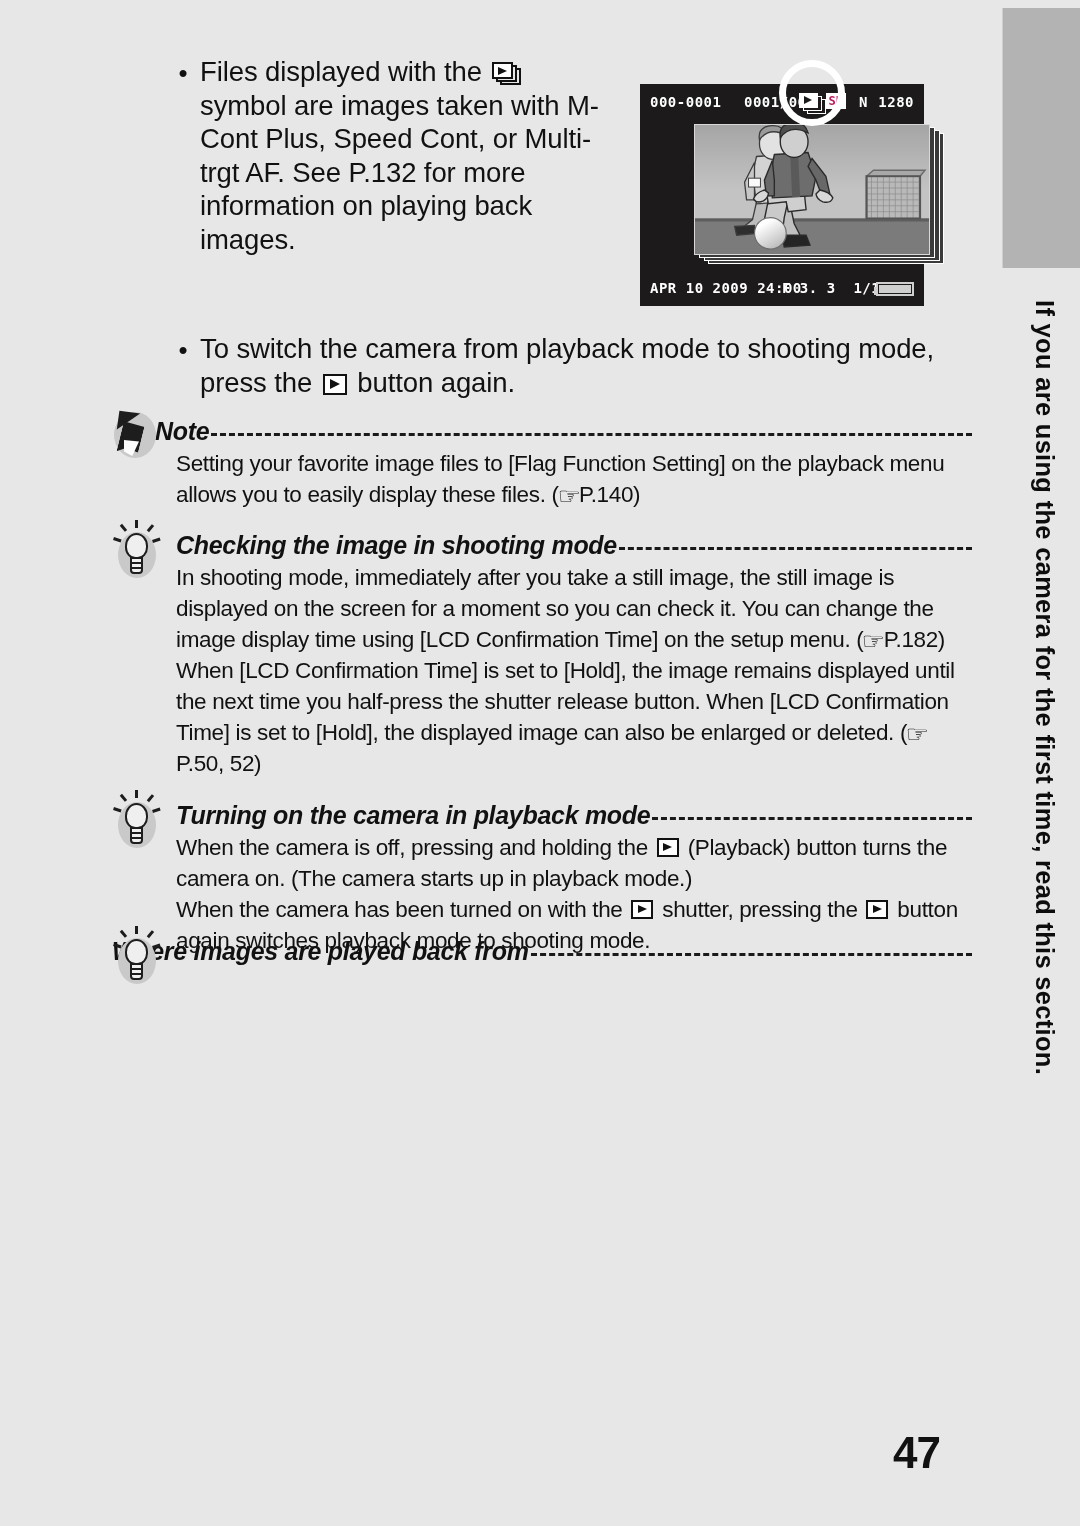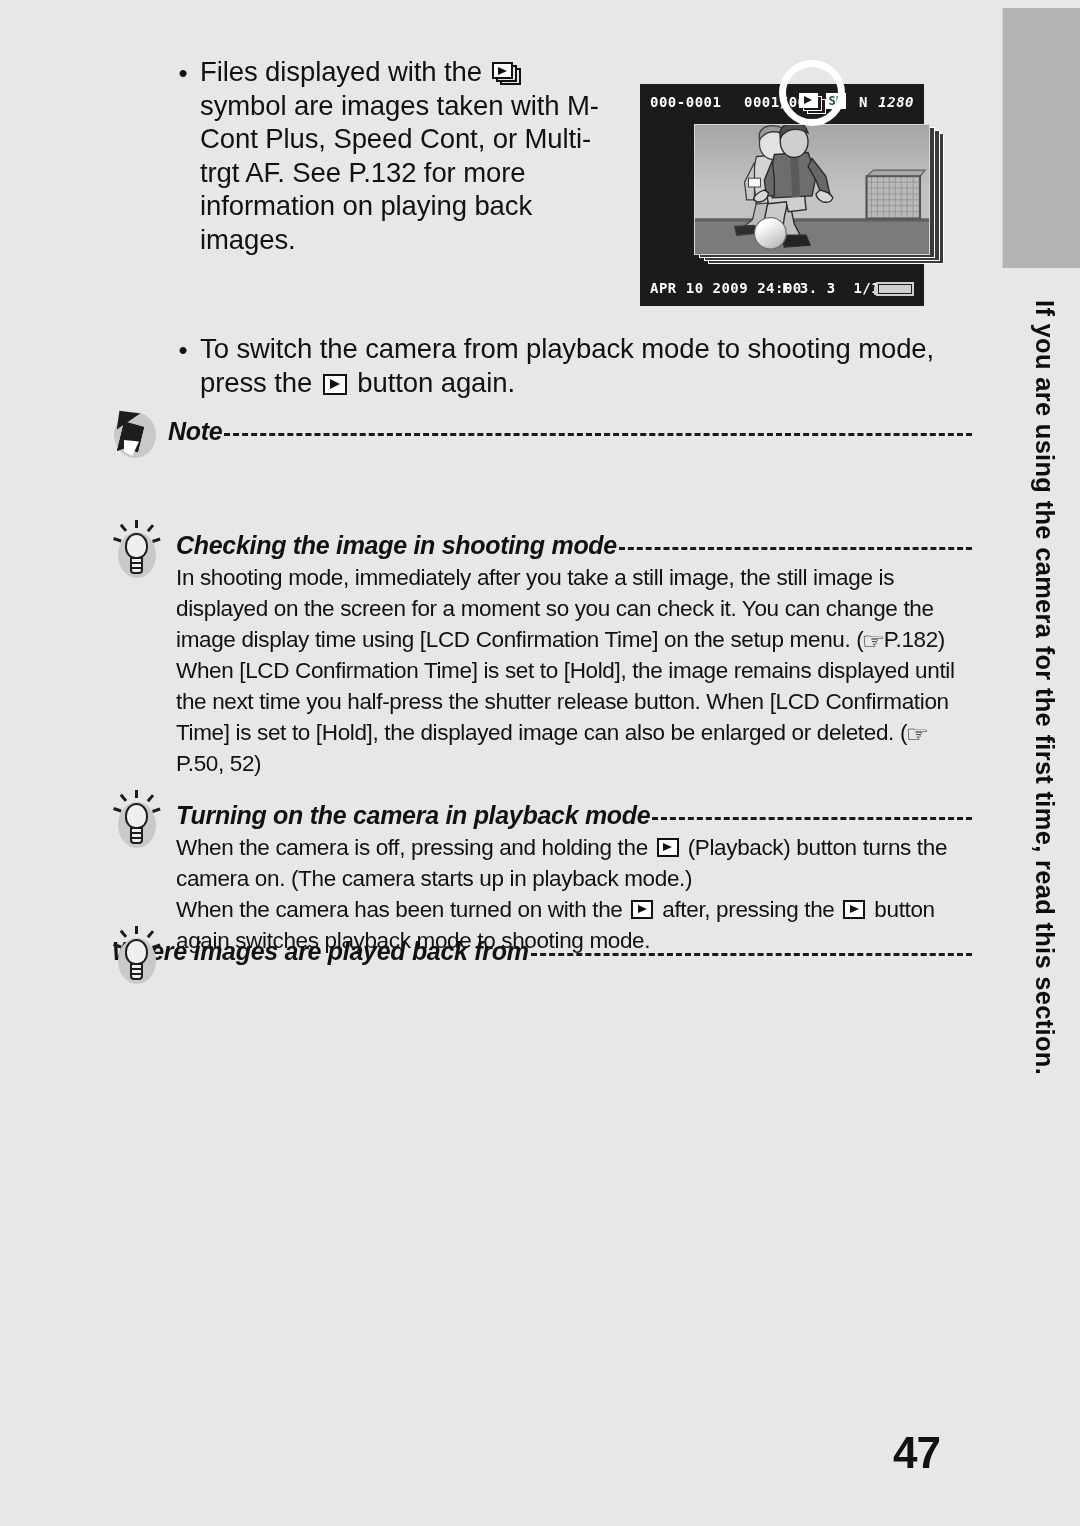--- a/index.html
+++ b/index.html
@@ -197,29 +197,29 @@
     position:absolute;
     left:139px; top:-24px;
     width:66px; height:66px;
     border:7px solid #fff;
     border-radius:50%;
     background:transparent;
     z-index:6;
   }
   #lcd-sd-badge {
     position:absolute; right:78px; top:9px;
-    background:#fff; color:#14532d;
+    background:#fff; color:#be185d;
     font-family:"DejaVu Sans Mono", monospace;
     font-weight:bold; font-size:12px;
     padding:1px 3px 1px 3px;
     letter-spacing:0;
     line-height:14px;
   }
   #lcd-quality { position:absolute; right:56px; top:10px; }
-  #lcd-pixels  { position:absolute; right:10px; top:10px;font-style:italic; }
+  #lcd-pixels  { position:absolute; right:10px; top:10px; }
 
   
   #lcd-photo-wrap {
     position:absolute;
     left:54px; top:40px;
     width:250px; height:140px;
   }
   .photo-layer {
     position:absolute;
     width:236px; height:131px;
@@ -524,22 +524,25 @@
   </div>
 
   <div class="block" style="top:414px;">
     <div class="block-head">
       <span class="icon-note">
         <span class="blob"></span>
           <span class="nib"></span>
           <span class="body"></span>
           <span class="tip"></span>
       </span>
-      <span class="block-title" style="margin-left:56px;">Note</span>
+      <span class="block-title" style="margin-left:43px;">Note</span>
       <span class="block-rule"></span>
+    </div>
+    <div class="block-body">
+      <p><span>Setting your favorite image files to [Flag Function Setting] on the playback menu allows you to easily display these files. (</span><span class="icon-hand">☞</span><span>P.140)</span></p>
     </div>
   </div>
 
   <div class="block" style="top:528px;">
     <div class="block-head">
       <span class="icon-bulb">
         <span class="pad"></span>
           <span class="glass"></span>
           <span class="base"></span>
         <span class="ray r1"></span>
@@ -567,21 +570,21 @@
           <span class="ray r2"></span>
           <span class="ray r3"></span>
         <span class="ray r4"></span>
           <span class="ray r5"></span>
       </span>
       <span class="block-title" style="margin-left:64px;">Turning on the camera in playback mode</span>
       <span class="block-rule"></span>
     </div>
     <div class="block-body">
       <p><span>When the camera is off, pressing and holding the </span><span class="icon-play-btn small"></span><span> (Playback) button turns the camera on. (The camera starts up in playback mode.)</span></p>
-      <p><span>When the camera has been turned on with the </span><span class="icon-play-btn small"></span><span> after, pressing the </span><span class="icon-play-btn small"></span><span> button again switches playback mode to shooting mode.</span></p>
+      <p><span>When the camera has been turned on with the </span><span class="icon-play-btn small"></span><span> shutter, pressing the </span><span class="icon-play-btn small"></span><span> button again switches playback mode to shooting mode.</span></p>
     </div>
   </div>
 
   <div class="block" style="top:934px;">
     <div class="block-head">
       <span class="icon-bulb">
         <span class="pad"></span>
           <span class="glass"></span>
           <span class="base"></span>
         <span class="ray r1"></span>

